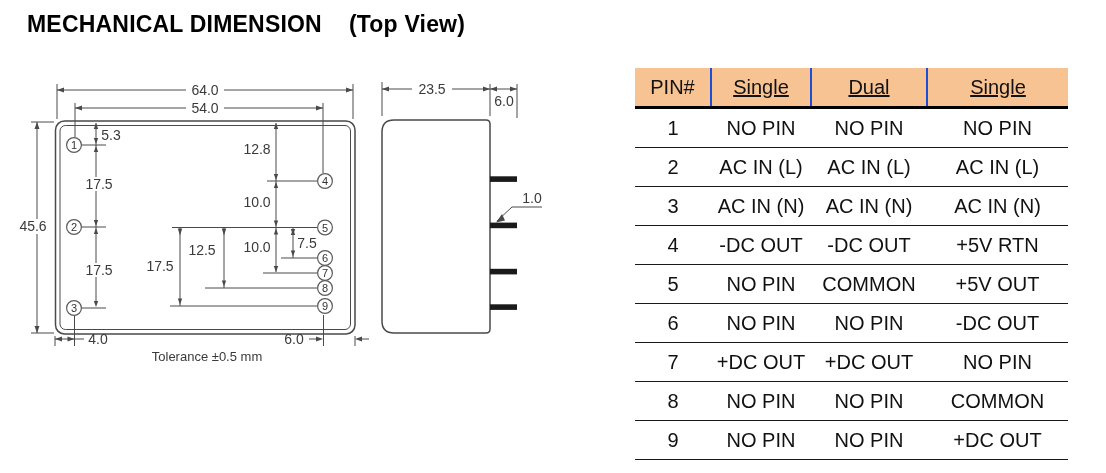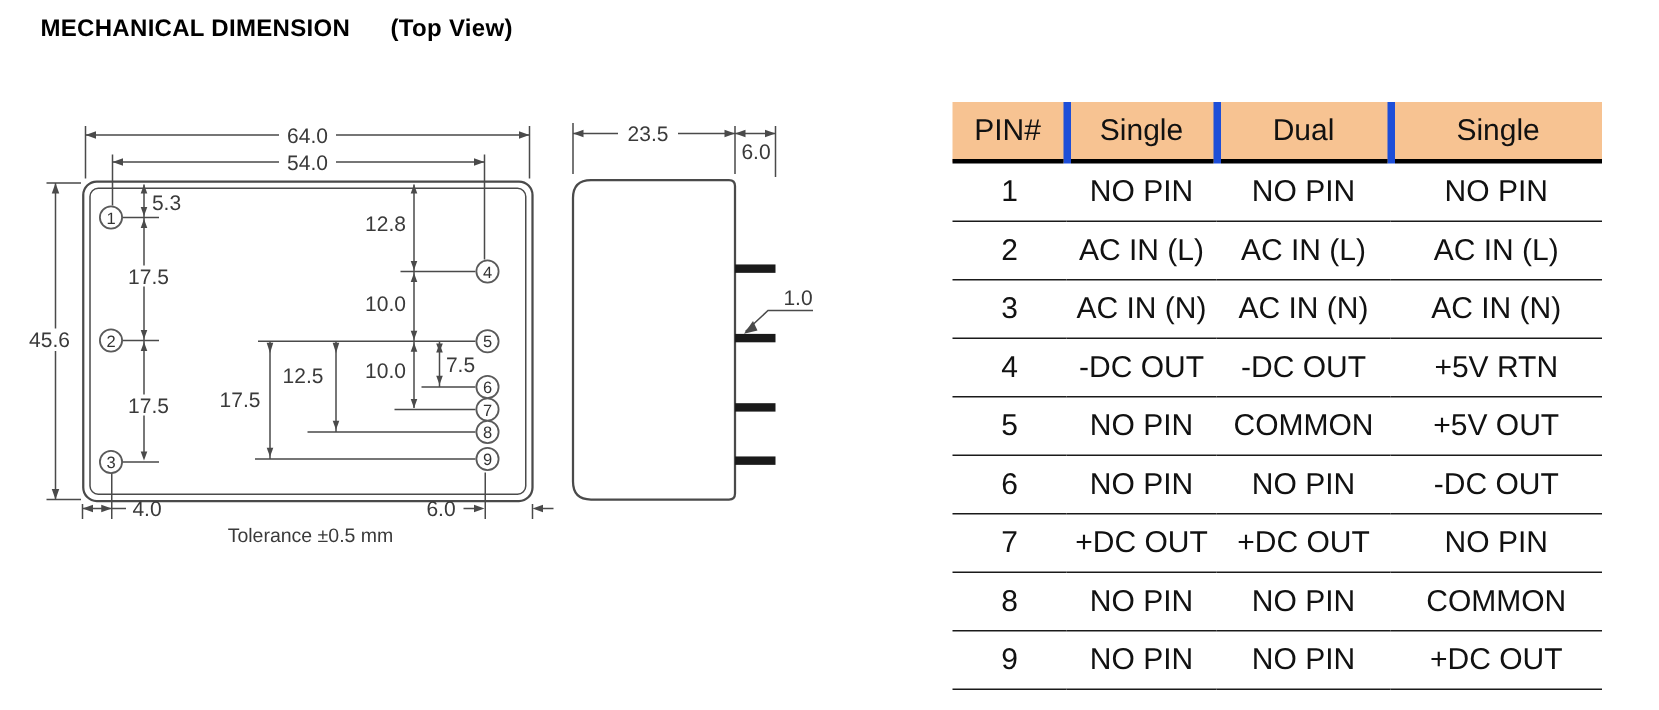--- a/index.html
+++ b/index.html
@@ -1,31 +1,31 @@
 <!DOCTYPE html>
 <html><head>
 <meta charset="utf-8">
 <style>
   html,body{margin:0;padding:0;background:#fff;}
   .page{position:relative;width:1106px;height:473px;background:#fff;overflow:hidden;
         font-family:"Liberation Sans","DejaVu Sans",sans-serif;}
-  .title-bar{position:absolute;left:27px;top:11px;font-size:16px;font-weight:bold;
+  .title-bar{position:absolute;left:27px;top:11px;font-size:23px;font-weight:bold;
              color:#000;white-space:nowrap;letter-spacing:0.2px;}
   .title-bar .subtitle{margin-left:27px;}
   .drawing{position:absolute;left:0;top:0;}
   .dim-text{font-size:14px;fill:#3a3a3a;}
   .dim-text-sm{font-size:13px;fill:#3a3a3a;}
   .pin-num{font-size:11px;fill:#333;}
   .pin-table{position:absolute;left:635px;top:68px;width:433px;border-collapse:collapse;
              table-layout:fixed;font-size:20px;color:#111;}
   .pin-table col.c1{width:76px;} .pin-table col.c2{width:100px;}
   .pin-table col.c3{width:116px;} .pin-table col.c4{width:141px;}
   .pin-table th{background:#F7C392;height:36px;font-weight:normal;text-align:center;
                 border-bottom:3px solid #000;}
-  .pin-table th + th{border-left:5px solid #1d4ed8;}
+  .pin-table th + th{border-left:2px solid #1d4ed8;text-decoration:underline;}
   .pin-table td{height:36px;text-align:center;border-bottom:1.5px solid #1a1a1a;}
 </style>
 </head>
 <body>
 
 <div class="page">
 
   <div class="title-bar">
     <span>MECHANICAL DIMENSION</span><span class="subtitle">(Top View)</span>
   </div>

